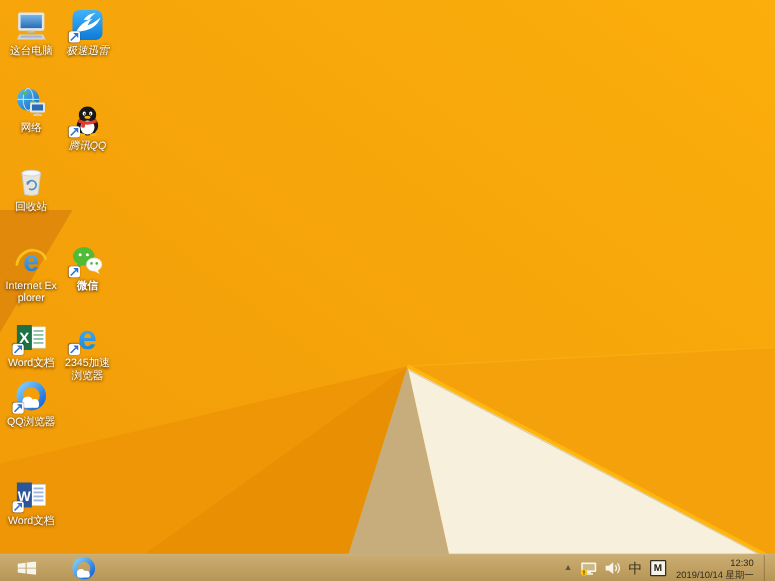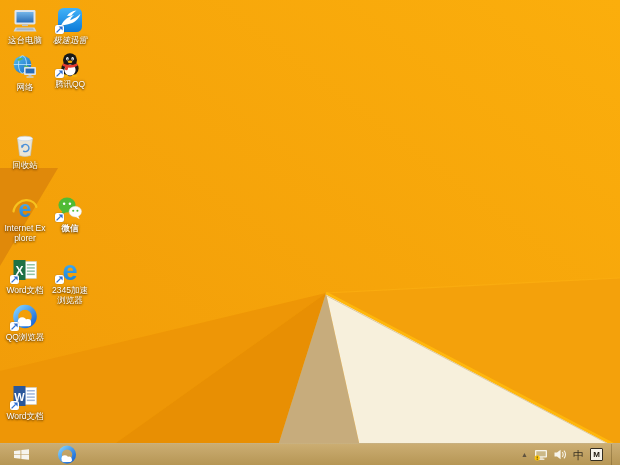--- a/index.html
+++ b/index.html
@@ -104,21 +104,21 @@
         </svg>
         <div class="shortcut-arrow">
           <svg viewBox="0 0 9 9">
             <path d="M1.6,7.4 L5.6,3.4" stroke="#2f6fd0" stroke-width="1.3" fill="none"></path>
             <polygon points="3.6,1.4 7.6,1.4 7.6,5.4" fill="#2f6fd0"></polygon>
           </svg>
         </div>
       </div>
       <div class="icon-label">极速迅雷</div>
     </div>
-    <div class="desktop-icon" style="left: 3px; top: 54px;">
+    <div class="desktop-icon" style="left: 3px; top: 69px;">
       <div class="icon-art">
         <svg viewBox="0 0 26 26">
           <defs>
             <linearGradient id="gnw" x1="0" y1="0" x2="1" y2="1">
               <stop offset="0" stop-color="#58c2f2"></stop>
               <stop offset="1" stop-color="#1565c0"></stop>
             </linearGradient>
           </defs>
           <circle cx="10.5" cy="10.5" r="8.8" fill="url(#gnw)"></circle>
           <ellipse cx="10.5" cy="10.5" rx="4" ry="8.8" fill="none" stroke="#bfe9ff" stroke-width="0.8"></ellipse>
@@ -126,21 +126,21 @@
           <path d="M5,6 C7,4 9,3.5 11,4.5 C9.5,6.5 7,7.5 5,6 Z" fill="#5cb85c"></path>
           <path d="M12,12 C15,11 17,12 17.5,14 C15,15.5 12.5,14.5 12,12 Z" fill="#5cb85c"></path>
           <rect x="12" y="13" width="12" height="8" rx="1" fill="#dfe5ec"></rect>
           <rect x="13.6" y="14.6" width="8.8" height="4.8" fill="#2a6cb5"></rect>
           <rect x="16.5" y="21" width="3" height="1.4" fill="#b7c2cf"></rect>
           <rect x="14.5" y="22.4" width="7" height="1.3" fill="#ccd5e0"></rect>
         </svg>
       </div>
       <div class="icon-label">网络</div>
     </div>
-    <div class="desktop-icon" style="left: 48px; top: 51px;">
+    <div class="desktop-icon" style="left: 48px; top: 83px; font-style: italic;">
       <div class="icon-art">
         <svg viewBox="0 0 26 26">
           <ellipse cx="13" cy="9" rx="7" ry="6.8" fill="#181818"></ellipse>
           <ellipse cx="13" cy="17.5" rx="8.6" ry="7.8" fill="#181818"></ellipse>
           <ellipse cx="13" cy="19" rx="5.6" ry="5.6" fill="#fff"></ellipse>
           <ellipse cx="10.4" cy="7.8" rx="1.3" ry="1.7" fill="#fff"></ellipse>
           <ellipse cx="15.6" cy="7.8" rx="1.3" ry="1.7" fill="#fff"></ellipse>
           <circle cx="10.7" cy="8.1" r="0.6" fill="#111"></circle>
           <circle cx="15.3" cy="8.1" r="0.6" fill="#111"></circle>
           <ellipse cx="13" cy="10.8" rx="2.4" ry="1.2" fill="#f6b50f"></ellipse>
@@ -343,15 +343,19 @@
       <svg width="13" height="11" viewBox="0 0 13 11">
         <polygon points="0.5,3.6 3,3.6 6.6,0.8 6.6,10.2 3,7.4 0.5,7.4" fill="#f7f4ea"></polygon>
         <path d="M8.2,3.2 A3.2,3.2 0 0 1 8.2,7.8" stroke="#f7f4ea" stroke-width="1.1" fill="none"></path>
         <path d="M9.9,1.7 A5.3,5.3 0 0 1 9.9,9.3" stroke="#f7f4ea" stroke-width="1.1" fill="none"></path>
       </svg>
     </div>
     <div class="tray-icon ime-zh">中</div>
     <div class="tray-icon">
       <div class="ime-badge">M</div>
     </div>
+    <div id="clock">
+      <div>12:30</div>
+      <div>2019/10/14 星期一</div>
+    </div>
     <div id="show-desktop"></div>
   </div>
 </div>
 
 </body></html>

